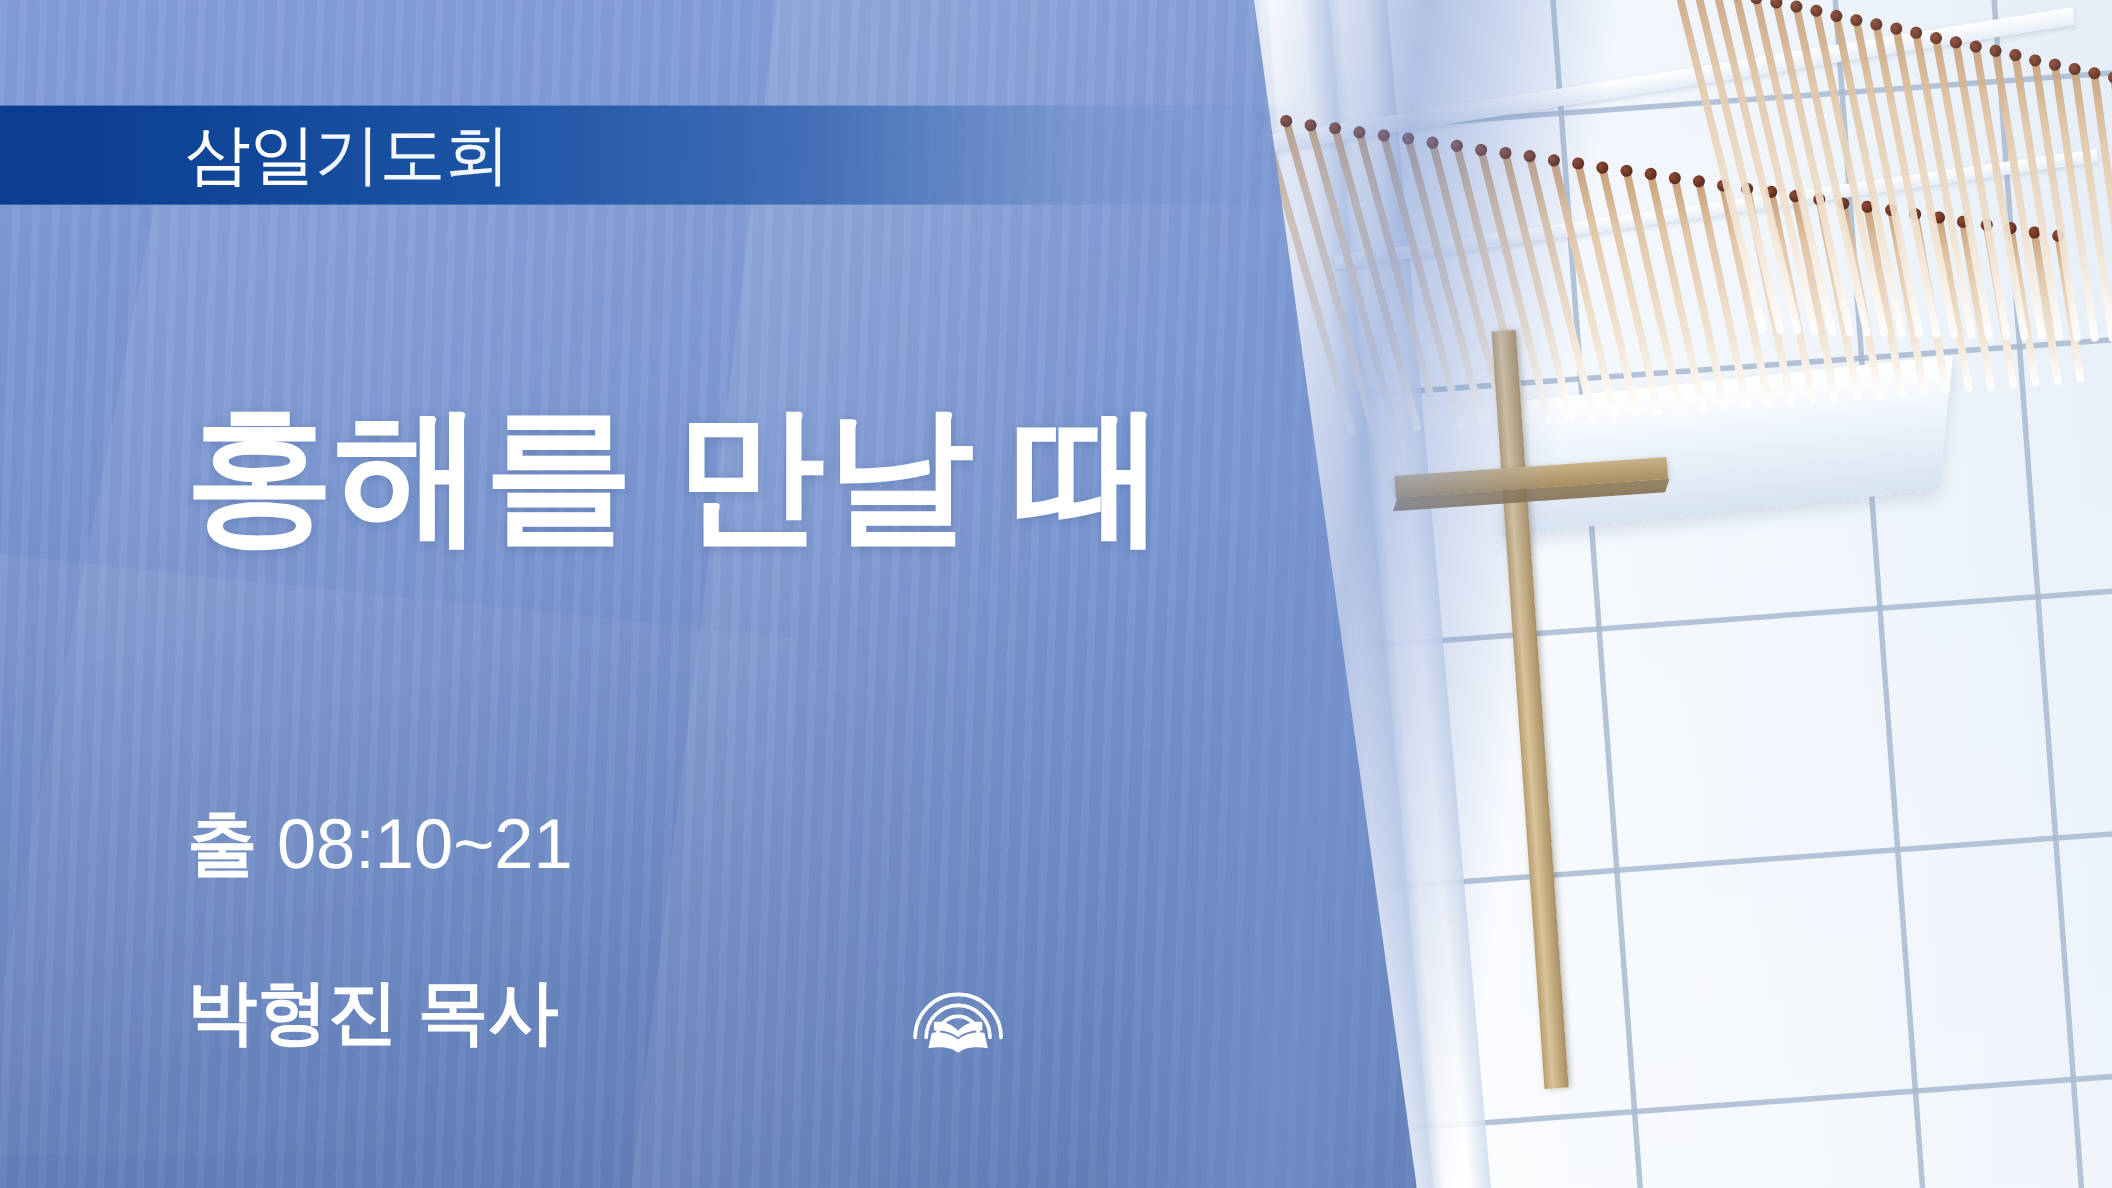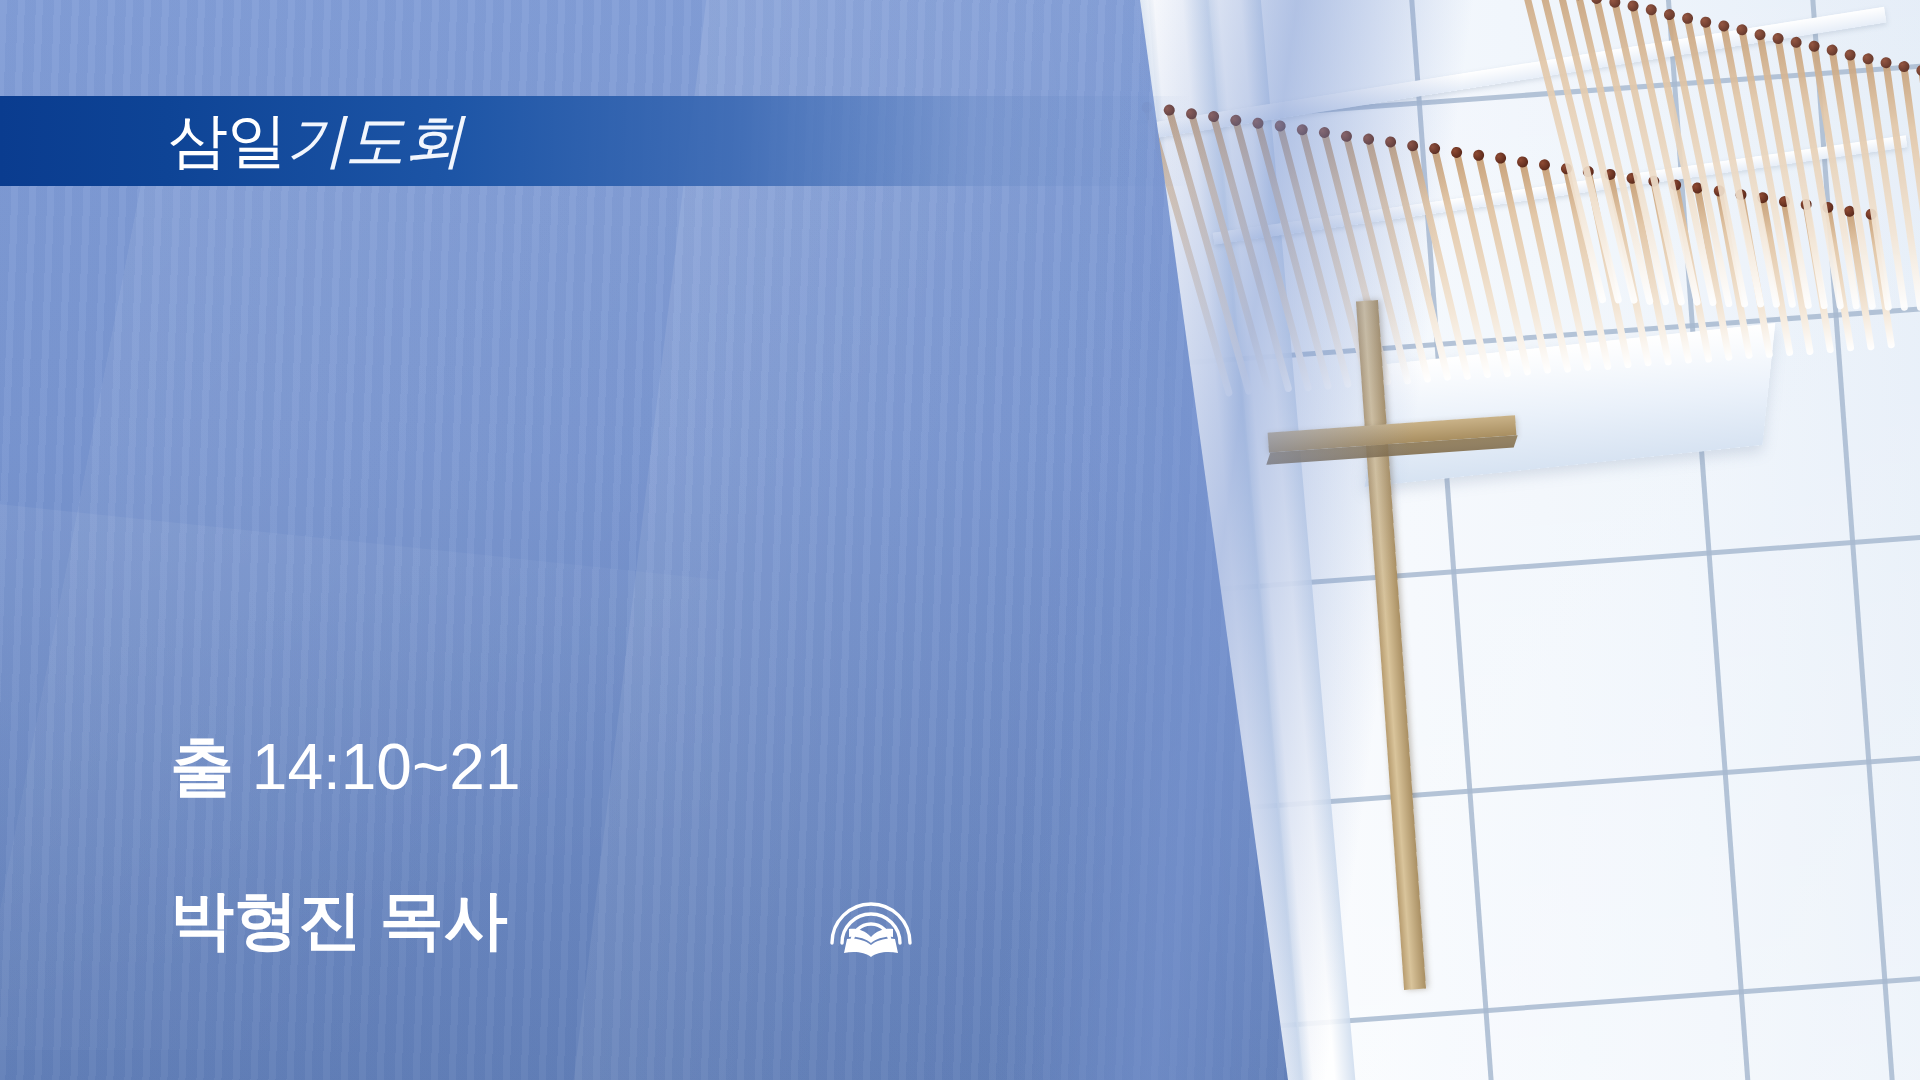--- a/index.html
+++ b/index.html
@@ -174,21 +174,21 @@
     left: 168px; top: 0;
     height: 90px;
     display: flex; align-items: center;
     white-space: nowrap;
     font-size: 60px;
     letter-spacing: -1px;
     color: #ffffff;
     line-height: 1;
   }
   .bt-bold { font-weight: 400; }
-  .bt-light { font-weight: 300; color: #f2f6fd; font-style: italic; }
+  .bt-light { font-weight: 300; color: #f2f6fd; }
 
   
   .sermon-title {
     position: absolute;
     left: 168px; top: 355px;
     width: 1000px;
     font-size: 136px;
     font-weight: 800;
     letter-spacing: 0px;
     color: #ffffff;
@@ -335,23 +335,24 @@
   <div class="ghost-c"></div>
   <div class="diag-feather"></div>
 
   <div class="banner">
     <div class="banner-title">
       <span class="bt-bold">삼일</span>
         <span class="bt-light">기도회</span>
     </div>
   </div>
 
+  <div class="sermon-title">홍해를 만날 때</div>
 
   <div class="scripture">
-    <span class="book">출</span><span> 14:10~21</span>
+    <span class="book">출</span><span> 08:10~21</span>
   </div>
 
   <div class="preacher">박형진 목사</div>
 
   <div class="logo">
     <svg class="logo-mark" viewBox="0 0 86 66">
       <g fill="none" stroke="#ffffff" stroke-width="3.4" stroke-linecap="round">
         <path d="M4 50 A39 39 0 0 1 82 50"></path>
         <path d="M14 50 A29 29 0 0 1 72 50"></path>
         <path d="M24 50 A19 19 0 0 1 62 50"></path>

